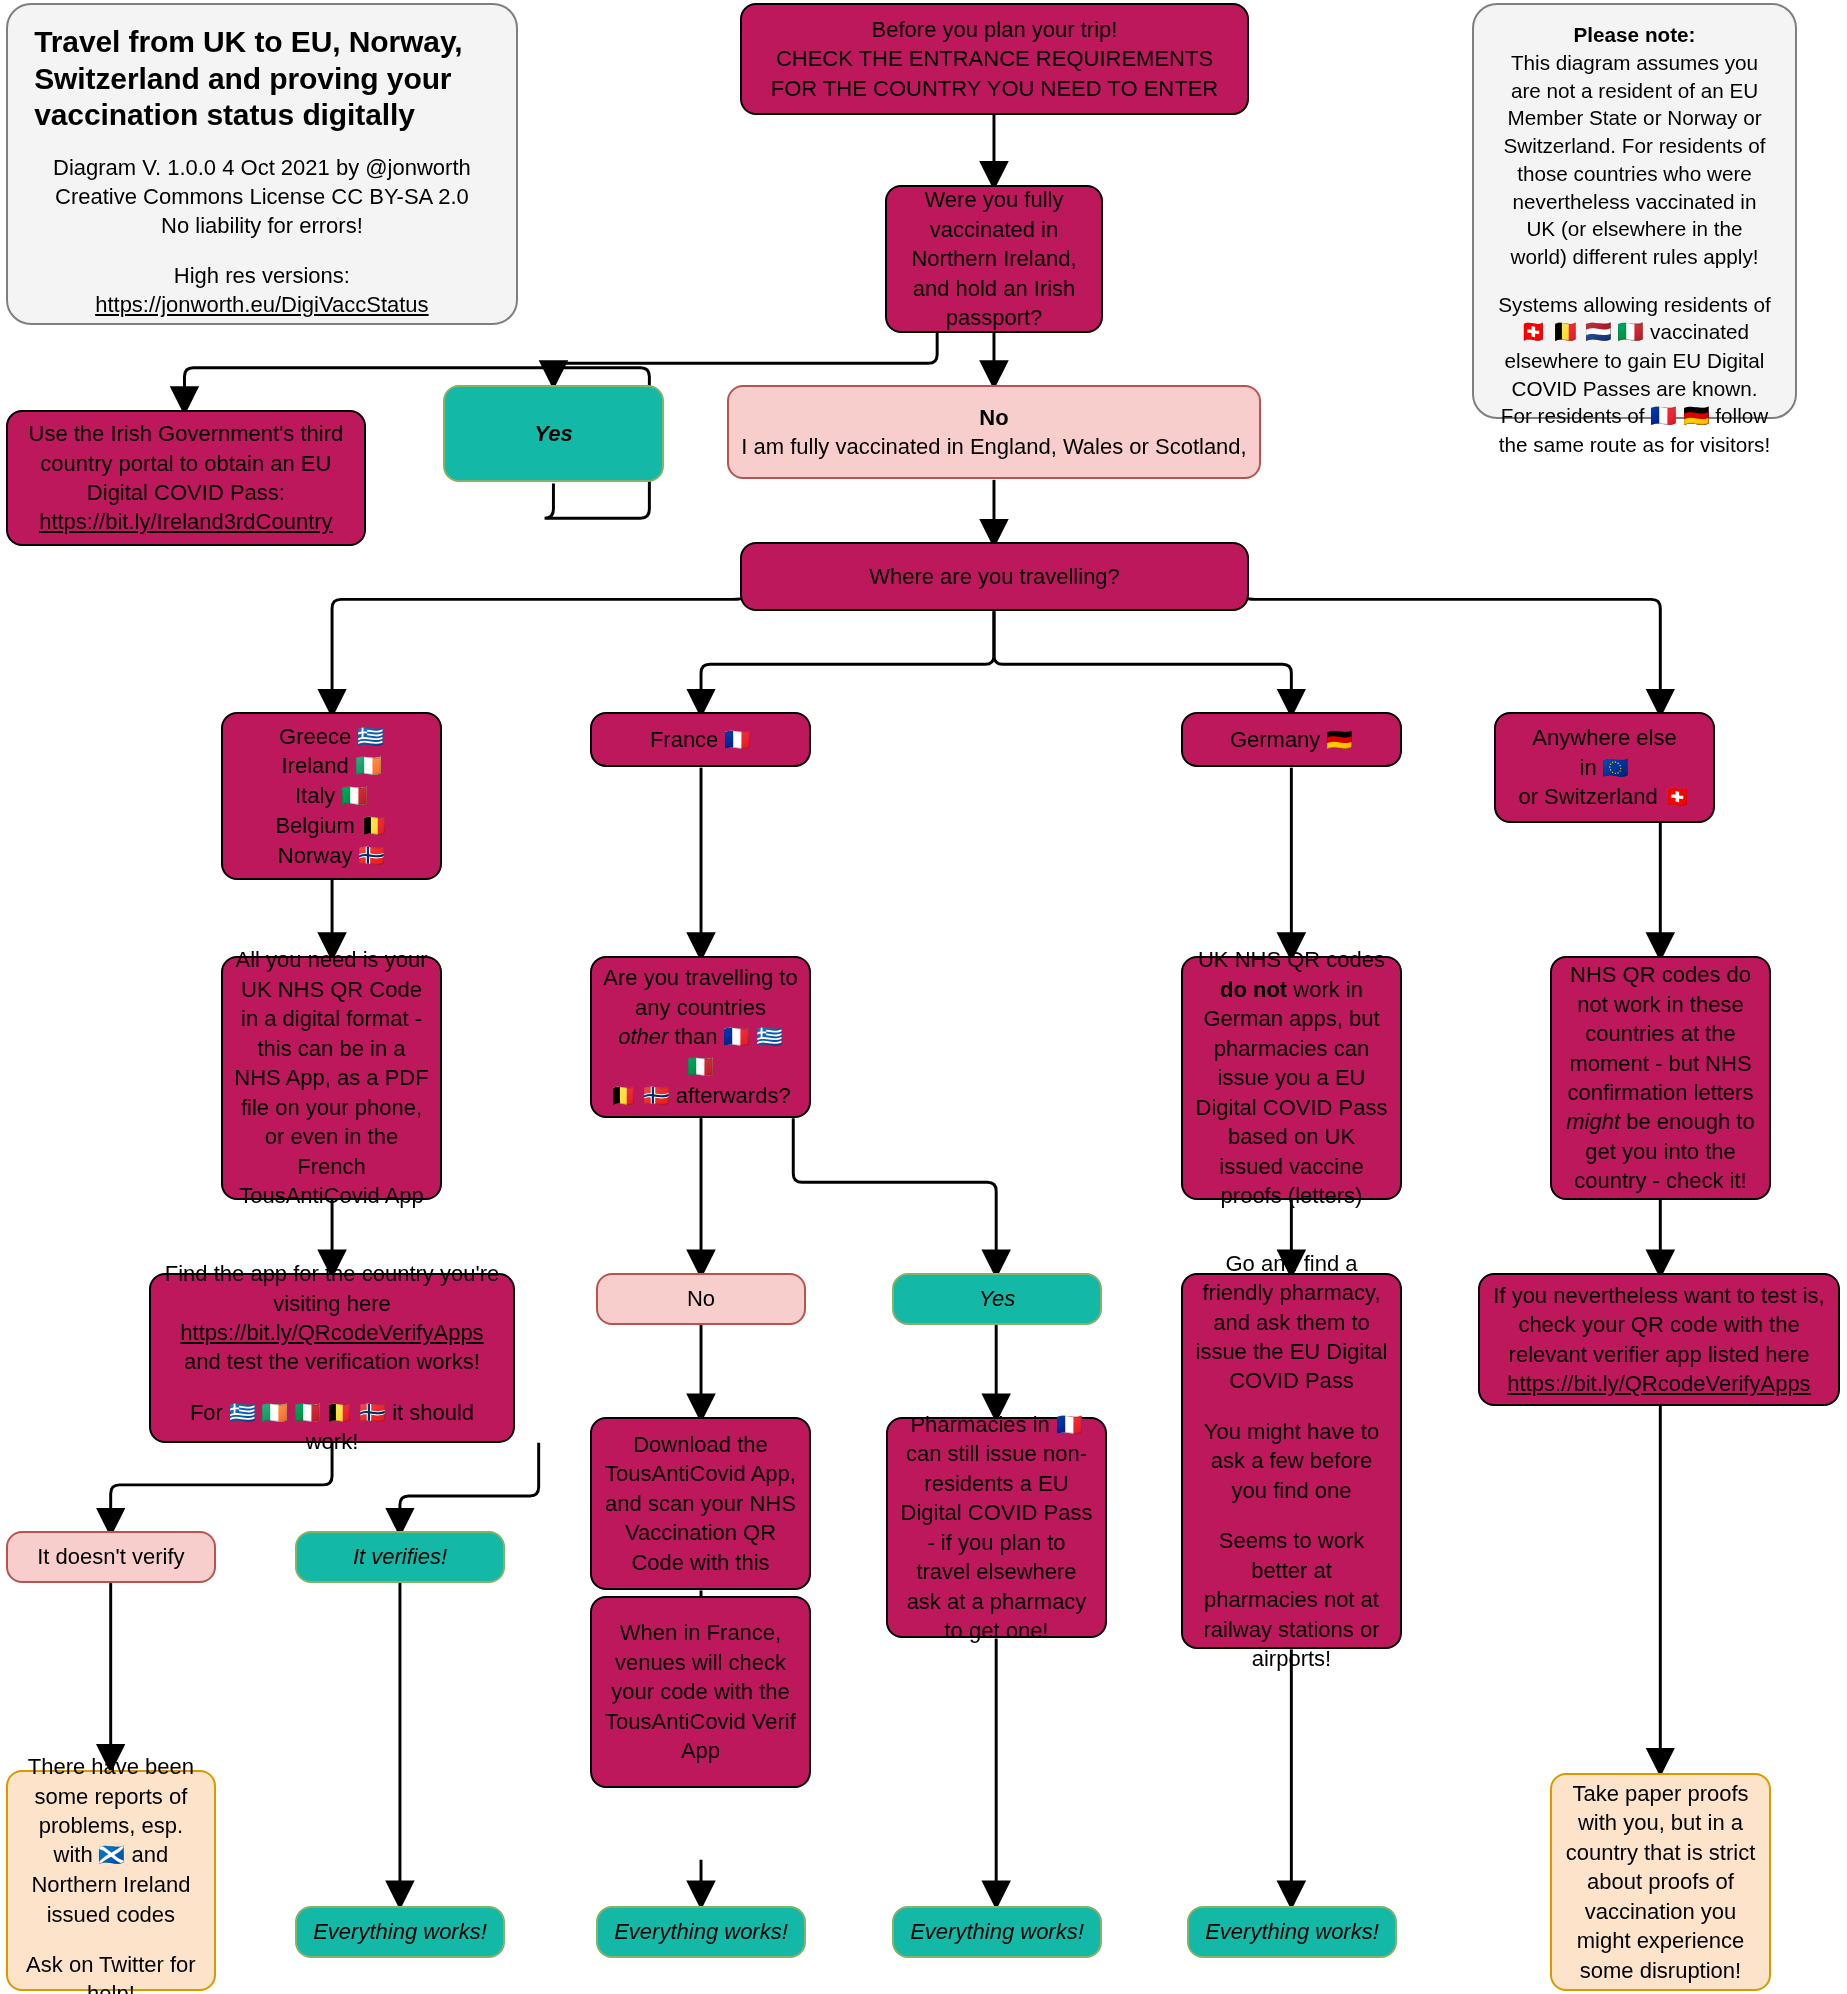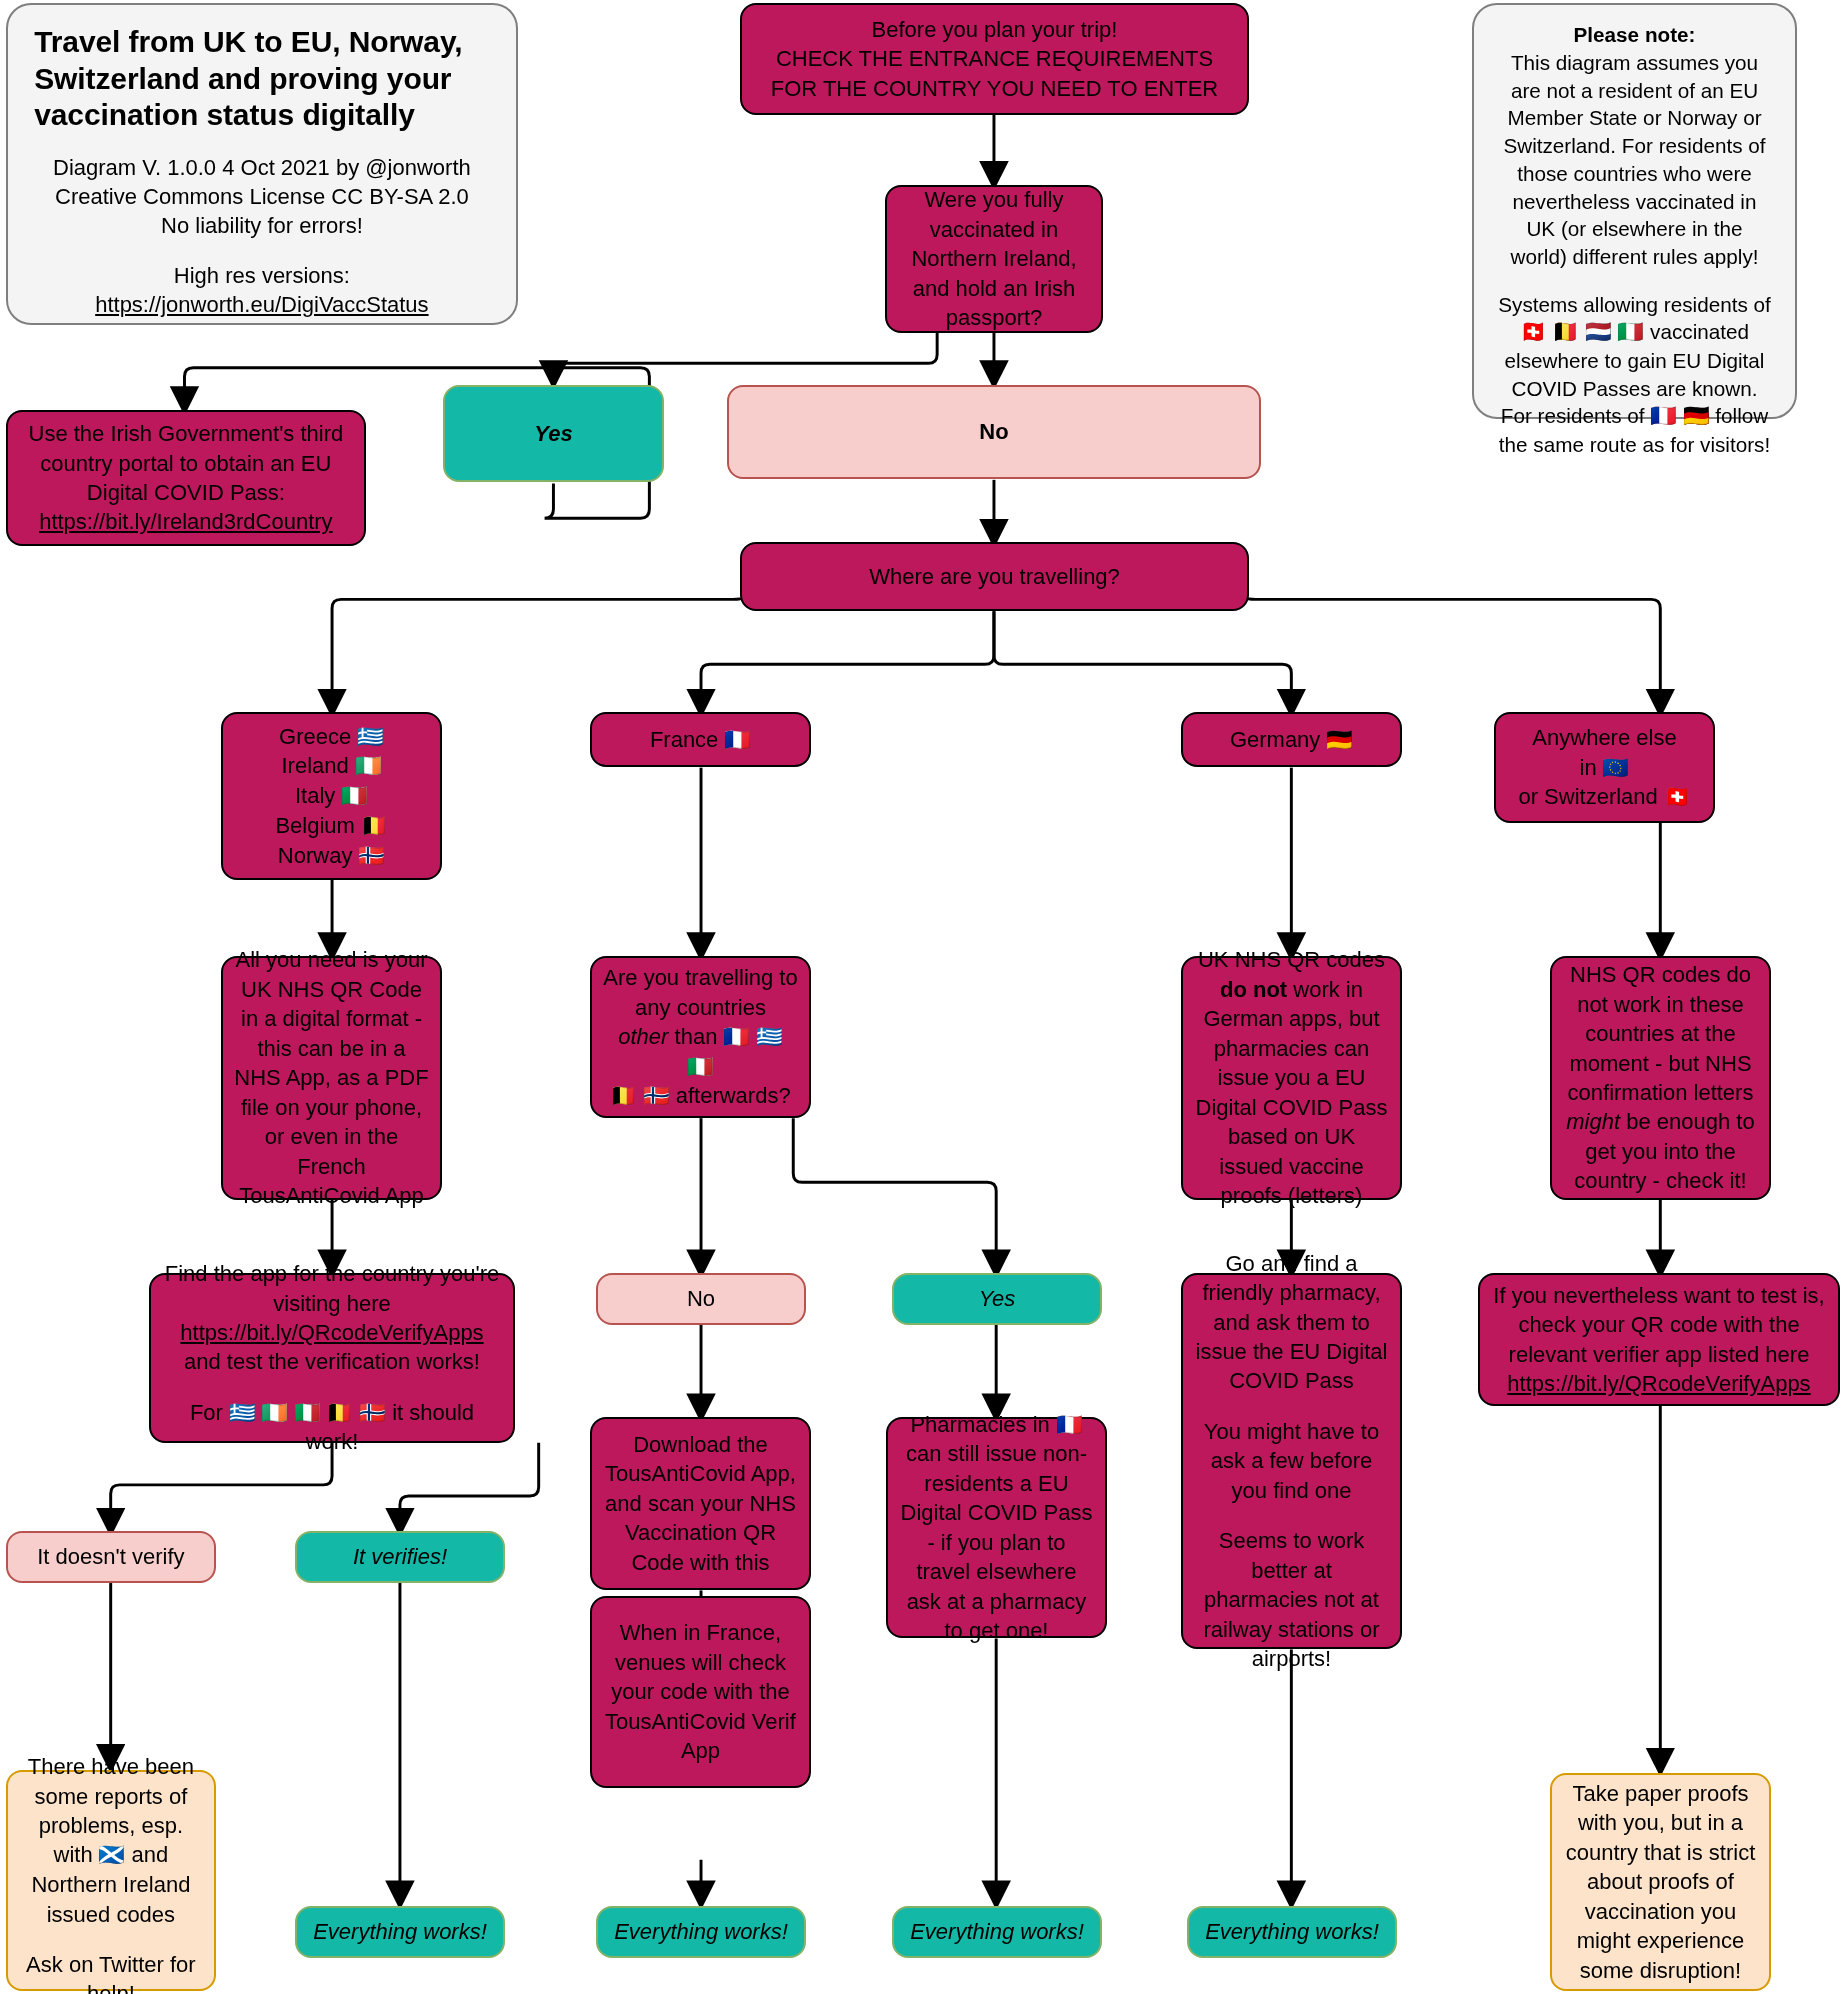--- a/index.html
+++ b/index.html
@@ -176,20 +176,21 @@
     <div class="inner">Were you fully vaccinated in Northern Ireland, and hold an Irish passport?</div>
   </div>
 
   <div class="node green" style="left:443px; top:385px; width:221px; height:97px; font-weight:bold;">
     <div class="inner">Yes</div>
   </div>
 
   <div class="node red" style="left:727px; top:385px; width:534px; height:94px;">
     <div class="inner">
       <div class="bold">No</div>
+      <div>I am fully vaccinated in England, Wales or Scotland,</div>
     </div>
   </div>
 
   <div class="node" style="left:5.9px; top:410px; width:360px; height:136px;">
     <div class="inner">
       <div>Use the Irish Government's third country portal to obtain an EU Digital COVID Pass:</div>
       <div class="ul">https://bit.ly/Ireland3rdCountry</div>
     </div>
   </div>
 

